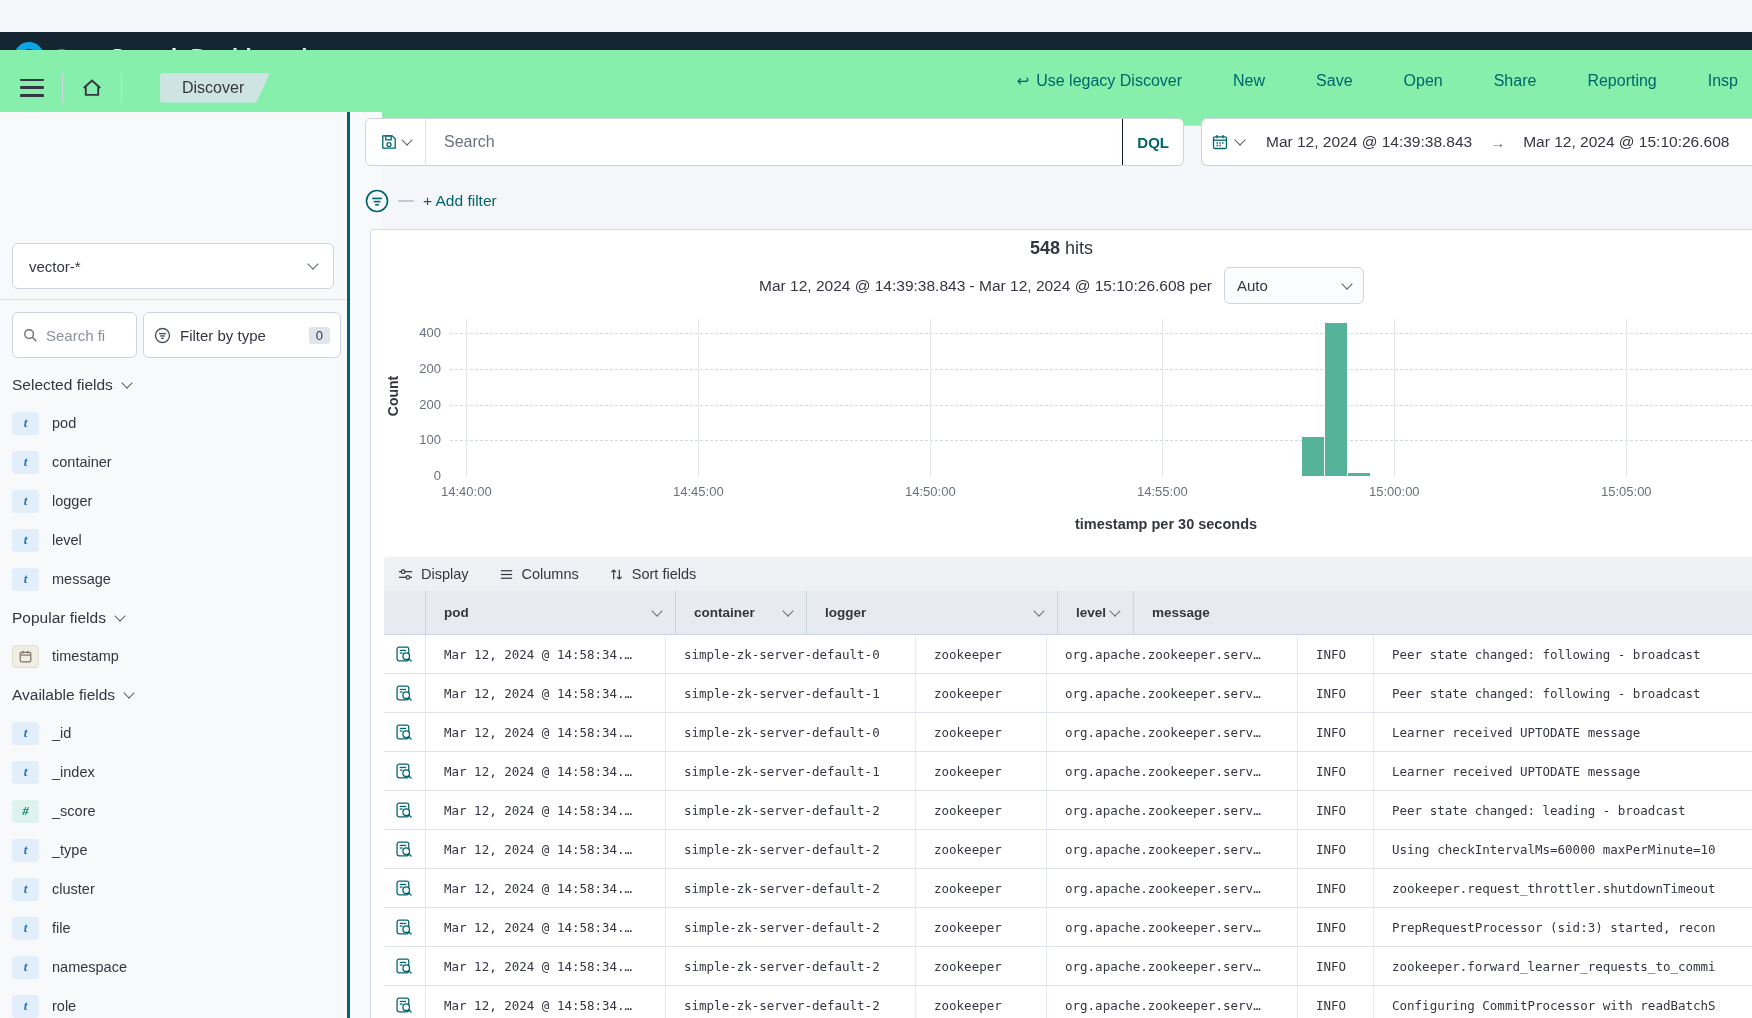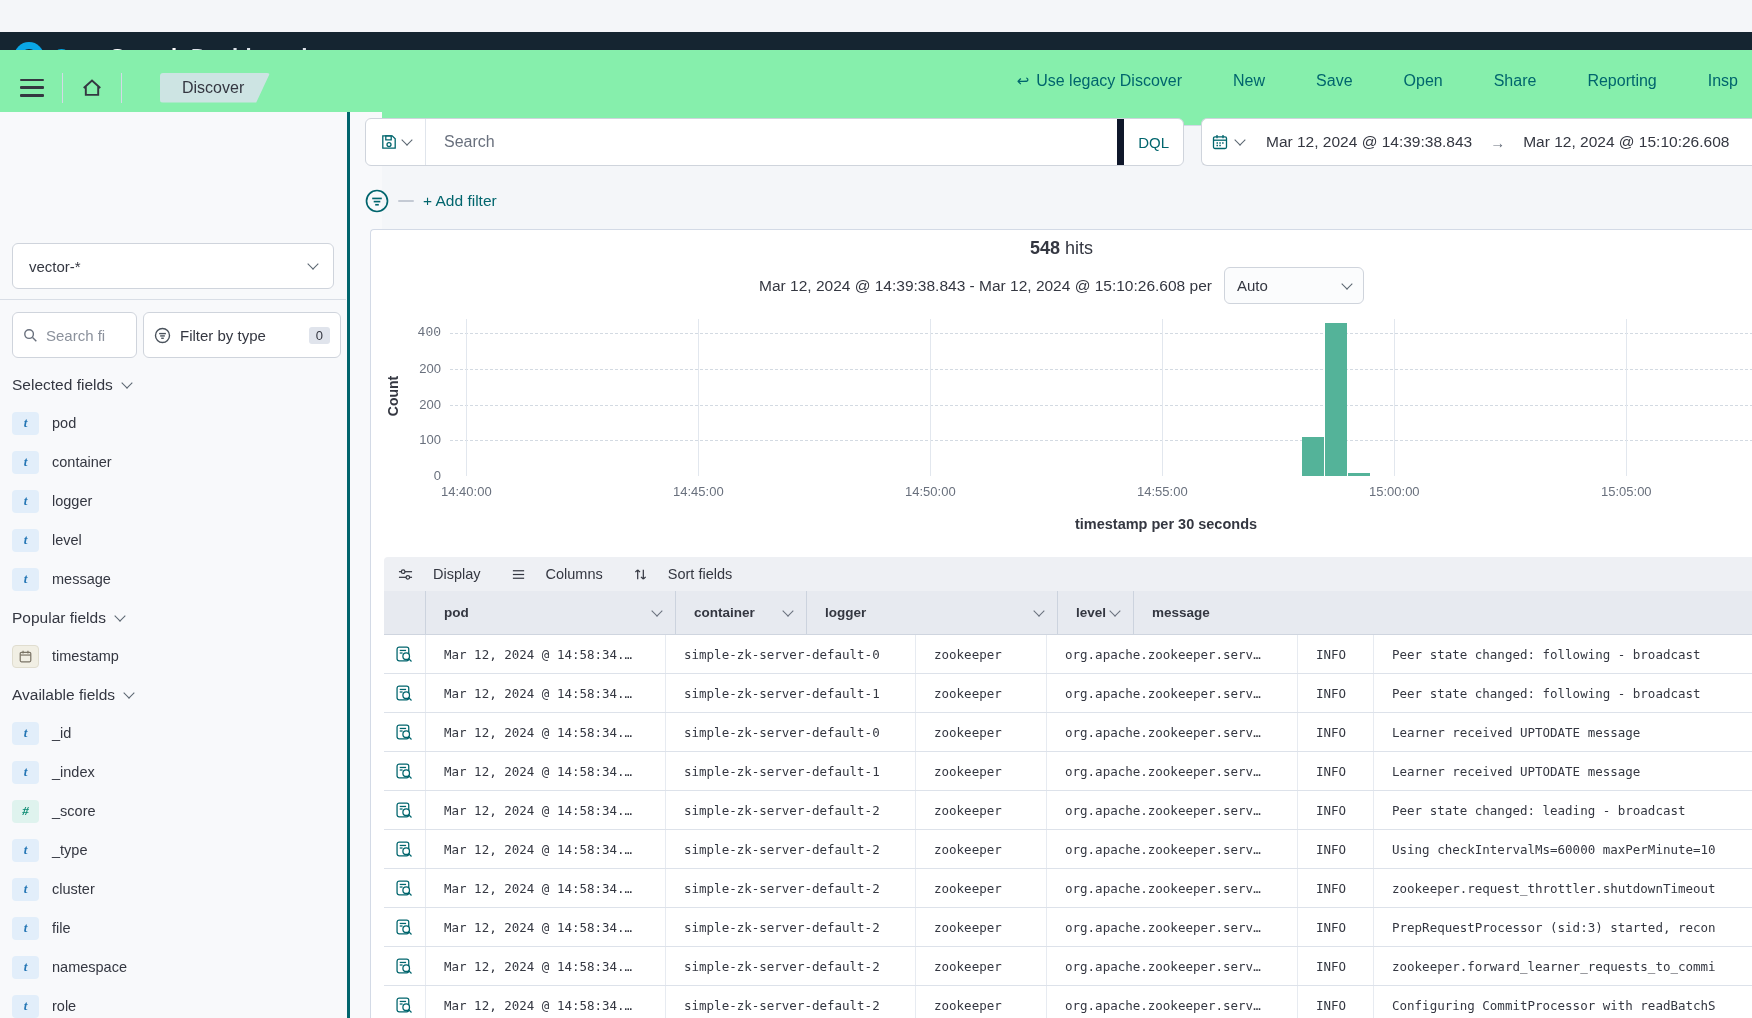--- a/index.html
+++ b/index.html
@@ -48,22 +48,22 @@
   .fbadge.num{background:#dff3ee;color:#0b8a72;font-family:"Liberation Serif",serif;}
   .fbadge.date{background:#f1efe4;border:1px solid #e0ddcf;}
   .fname{font-size:14.5px;color:#343741;}
   
   .content{position:absolute;left:351px;top:112px;right:0;bottom:0;}
   .searchrow{position:absolute;left:14px;top:6px;right:0;height:48px;display:flex;}
   .qbox{width:819px;height:48px;background:#fff;border:1px solid #cfd4dc;border-radius:6px;display:flex;align-items:center;box-sizing:border-box;}
   .savebtn{width:59px;height:100%;display:flex;align-items:center;justify-content:center;gap:6px;border-right:1px solid #e0e5ec;cursor:pointer;}
   .qinput{flex:1;border:0;outline:none;font-size:16px;padding:0 18px;color:#343741;background:transparent;font-family:"Liberation Sans",sans-serif;}
   .qinput::placeholder{color:#69707d;}
-  .dqlbtn{padding:0 14px;height:100%;display:flex;align-items:center;color:#01656d;font-size:15px;font-weight:400;
-    border-left:7px solid #0f172a;cursor:pointer;}
+  .dqlbtn{padding:0 14px;height:100%;display:flex;align-items:center;color:#01656d;font-size:15px;font-weight:700;
+    border-left:1px solid #0f172a;cursor:pointer;}
   .datebox{margin-left:17px;flex:1;height:48px;background:#fff;border:1px solid #cfd4dc;border-radius:6px 0 0 6px;border-right:0;
     display:flex;align-items:center;box-sizing:border-box;padding:0 10px;gap:8px;cursor:pointer;}
   .datetext{font-size:15.5px;color:#343741;white-space:nowrap;}
   .date-arrow{color:#69707d;font-size:15px;margin:0 10px;}
   .filterrow{position:absolute;left:14px;top:76px;height:26px;display:flex;align-items:center;gap:9px;}
   .dash{width:16px;height:2px;background:#c4cad4;border-radius:1px;}
   .addfilter{color:#01656d;font-size:15.5px;cursor:pointer;}
   
   .panel{position:absolute;left:19px;top:117px;right:0;bottom:0;background:#fff;
     border:1px solid #d3dae6;border-right:0;border-bottom:0;border-radius:4px 0 0 0;box-sizing:border-box;}
@@ -80,21 +80,21 @@
   .hgrid{position:absolute;left:0;right:0;height:0;border-top:1px dashed #d3dae2;}
   .bar{position:absolute;background:#54b399;cursor:pointer;}
   .ylab{position:absolute;left:32px;width:38px;text-align:right;font-size:13px;color:#69707d;}
   .ytitle{position:absolute;left:-8px;top:158px;width:60px;text-align:center;font-size:14px;font-weight:bold;color:#343741;
     transform:rotate(-90deg);}
   .xlab{position:absolute;width:80px;margin-left:-40px;text-align:center;top:254px;font-size:13px;color:#69707d;}
   .xtitle{position:absolute;left:645px;top:286px;width:300px;text-align:center;font-size:14.5px;font-weight:bold;color:#343741;}
   
   .tb-toolbar{position:absolute;left:13px;right:0;top:327px;height:34px;background:#eef0f4;border-radius:4px 0 0 0;
     display:flex;align-items:center;padding-left:14px;gap:30px;box-sizing:border-box;}
-  .tb-btn{display:flex;align-items:center;gap:20px;font-size:14.5px;color:#343741;cursor:pointer;}
+  .tb-btn{display:flex;align-items:center;gap:8px;font-size:14.5px;color:#343741;cursor:pointer;}
   .thead{position:absolute;left:13px;right:0;top:361px;height:44px;background:#e7eaf0;display:flex;
     border-bottom:1px solid #cfd5df;box-sizing:border-box;}
   .hcell{display:flex;align-items:center;padding-left:18px;box-sizing:border-box;border-right:1px solid #ccd3de;
     font-size:13.5px;font-weight:bold;color:#343741;cursor:pointer;}
   .hcell .chev{margin-left:auto;margin-right:14px;color:#69707d;}
   .rows{position:absolute;left:13px;right:0;top:405px;bottom:0;overflow:hidden;}
   .trow{display:flex;height:39px;border-bottom:1px solid #dde2ea;background:#fff;box-sizing:border-box;}
   .tcell{display:flex;align-items:center;padding-left:18px;box-sizing:border-box;border-right:1px solid #e7ebf1;
     font-family:"DejaVu Sans Mono",monospace;font-size:12.5px;color:#343741;white-space:nowrap;overflow:hidden;}
   .expand{justify-content:center;padding-left:0;cursor:pointer;}
@@ -315,21 +315,21 @@
             <div class="vgrid" style="left: 1176.31px;"></div>
             <div class="bar" title="14:58:00 : 110" style="left: 851.525px; width: 22px; top: 117.75px; height: 39.25px;"></div>
             <div class="bar" title="14:58:30 : 430" style="left: 874.724px; width: 22px; top: 3.56818px; height: 153.432px;"></div>
             <div class="bar" title="14:59:00 : 8" style="left: 897.923px; width: 22px; top: 154.145px; height: 2.85455px;"></div>
           </div>
         <div class="xtitle">timestamp per 30 seconds</div>
       <div class="ylab" style="top: 238px;">0</div>
           <div class="ylab" style="top: 202.318px;">100</div>
           <div class="ylab" style="top: 166.636px;">200</div>
           <div class="ylab" style="top: 130.955px;">200</div>
-          <div class="ylab" style="top: 95.2727px; font-family: Liberation Mono, monospace;">400</div>
+          <div class="ylab" style="top: 95.2727px;">400</div>
           <div class="xlab" style="left: 95.3607px;">14:40:00</div>
           <div class="xlab" style="left: 327.351px;">14:45:00</div>
           <div class="xlab" style="left: 559.341px;">14:50:00</div>
           <div class="xlab" style="left: 791.331px;">14:55:00</div>
           <div class="xlab" style="left: 1023.32px;">15:00:00</div>
           <div class="xlab" style="left: 1255.31px;">15:05:00</div>
         </div>
 
       <div class="tb-toolbar" id="tb-toolbar">
           <div class="tb-btn">

